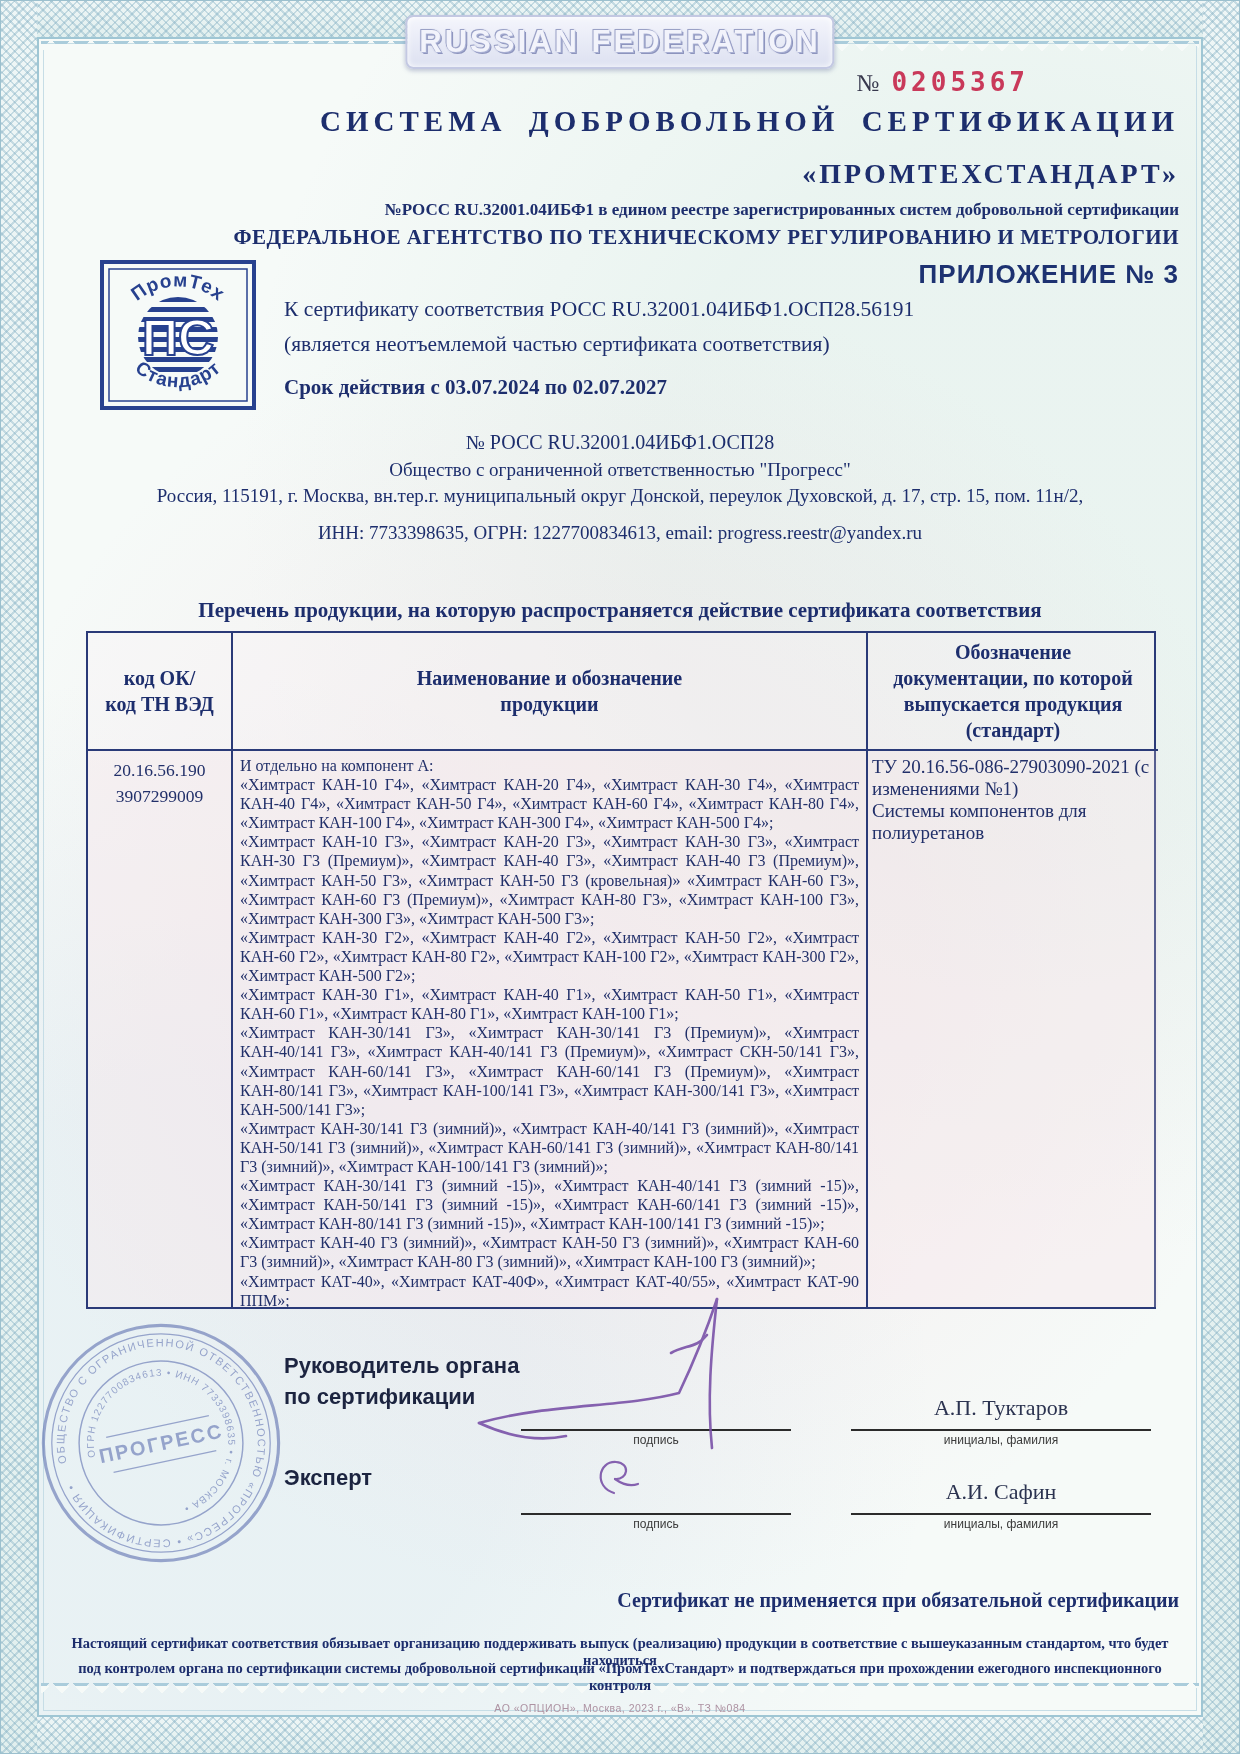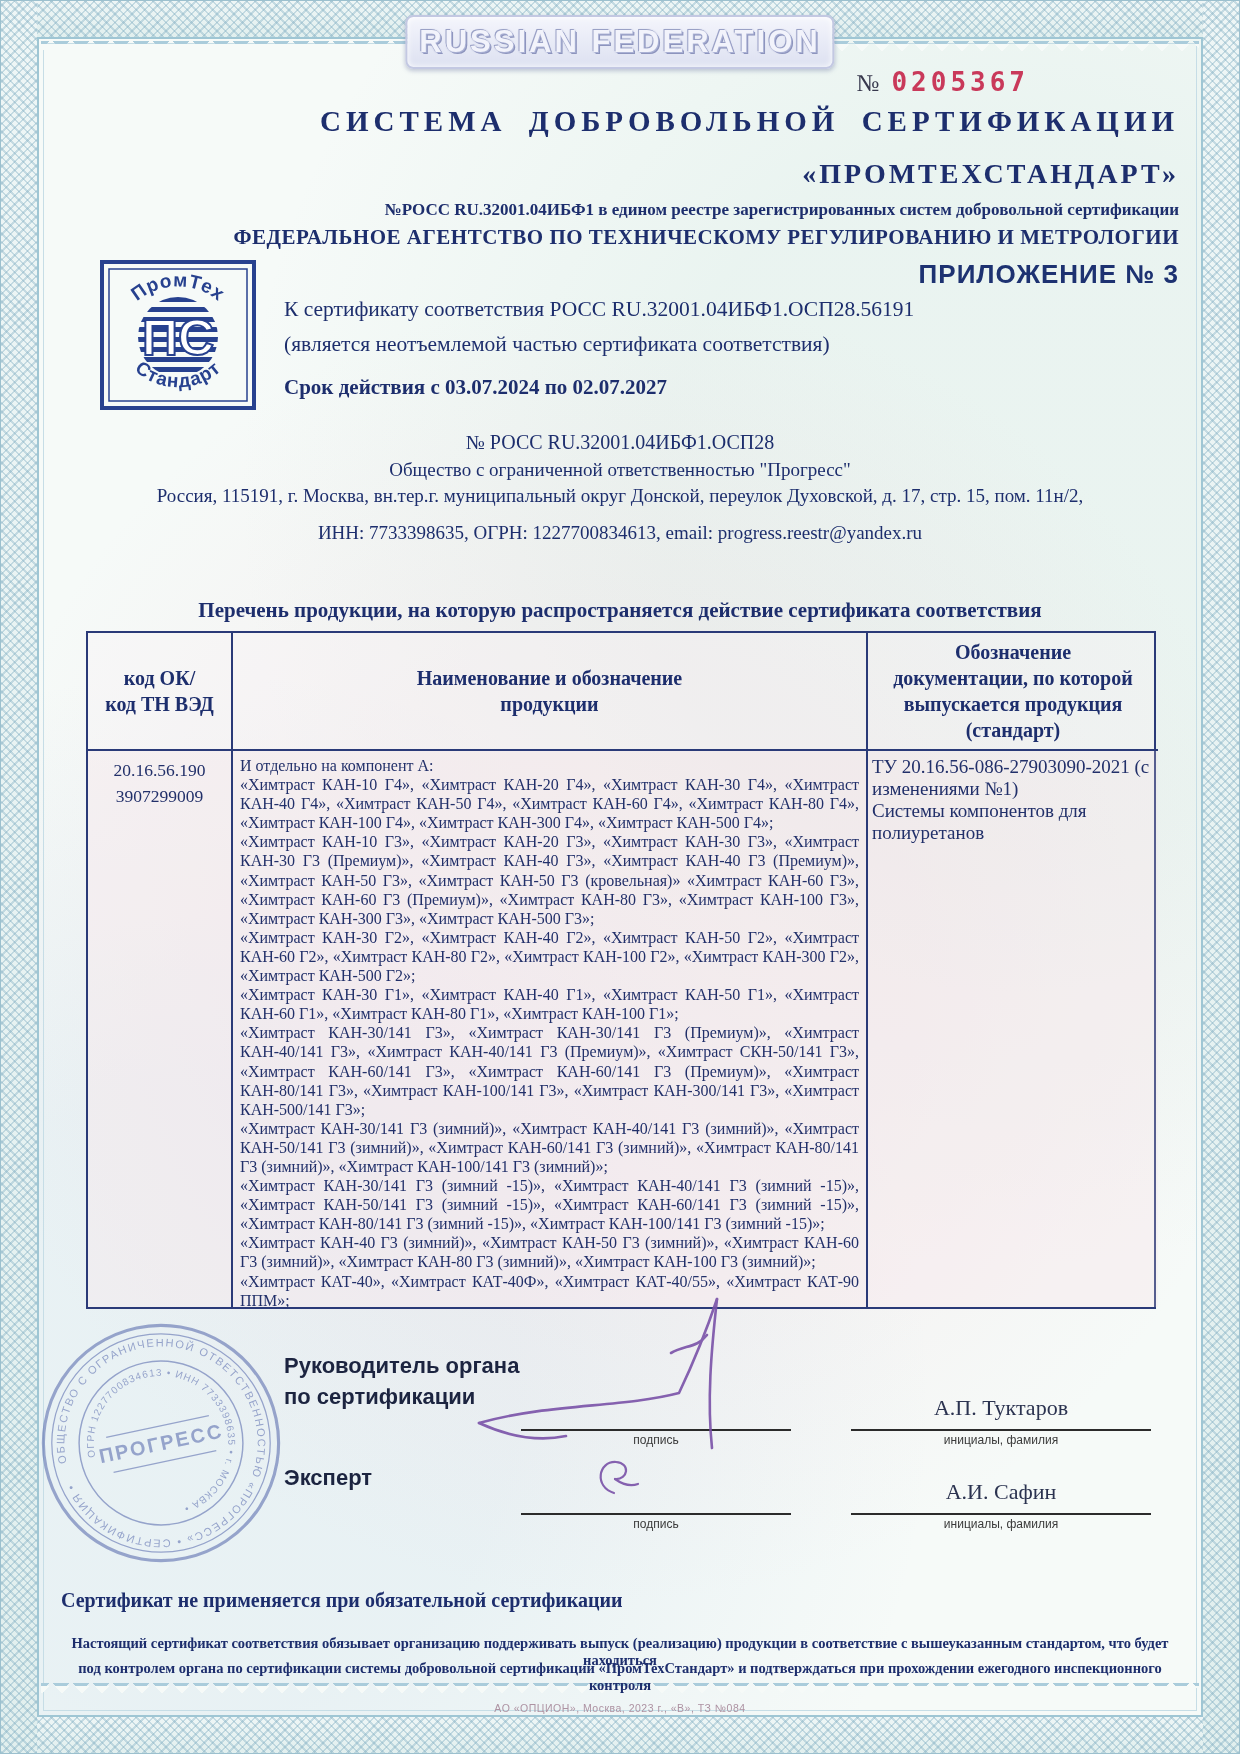--- a/index.html
+++ b/index.html
@@ -104,21 +104,21 @@
   .role.expert { top:1462px; }
   .sig-rule { position:absolute; border-top:2px solid #2b2b2b; z-index:3; }
   .sig-cap  { position:absolute; font-family:"Liberation Sans", sans-serif; font-size:12px;
               color:#3a3a3a; text-align:center; z-index:3; }
   .sig-name { position:absolute; font-size:22px; color:#2b3350; text-align:center; z-index:3; }
   .stroke-svg { position:absolute; z-index:4; }
   .stamp { position:absolute; left:34px; top:1316px; width:252px; height:252px;
            transform:rotate(-12deg); opacity:.52; z-index:3; }
 
   
-  .mandatory { position:absolute; left:60px; right:60px; top:1588px; text-align:left;
+  .mandatory { position:absolute; left:60px; right:60px; top:1588px; text-align:right;
                font-weight:bold; font-size:20px; color:#1d2e6d; z-index:2; }
   .oblig { position:absolute; left:50px; right:50px; text-align:center;
            font-weight:bold; font-size:14.5px; color:#1d2e6d; z-index:2; }
   .oblig.l1 { top:1634px; }
   .oblig.l2 { top:1659px; }
   .print-info { position:absolute; left:60px; right:60px; top:1701px; text-align:center;
                 font-family:"Liberation Sans", sans-serif; font-size:10.5px;
                 color:#ad92a2; letter-spacing:.5px; z-index:2; }
 </style>
 </head>

